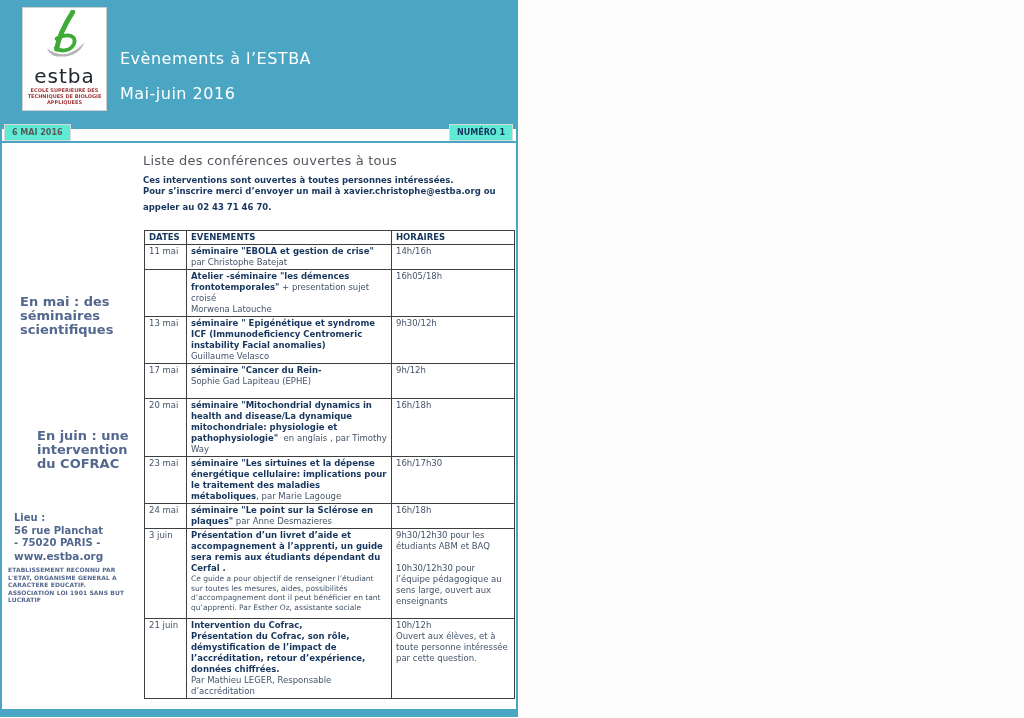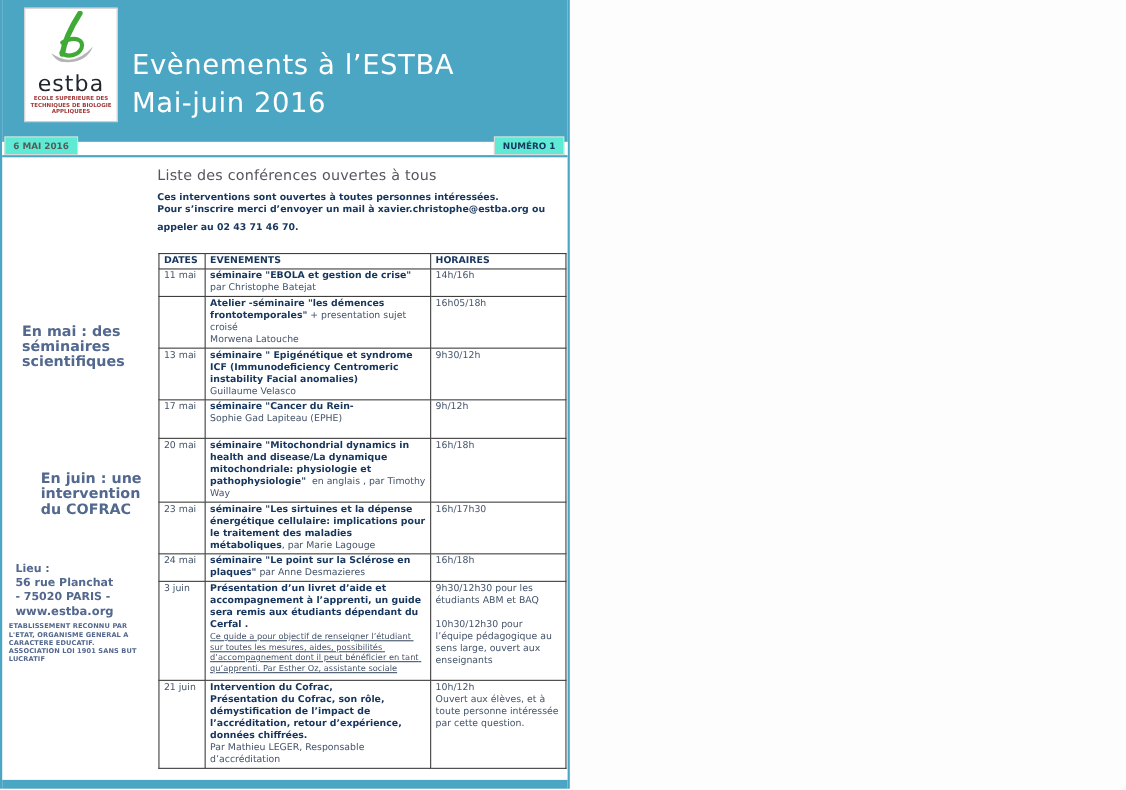--- a/index.html
+++ b/index.html
@@ -8,21 +8,21 @@
   .doc{position:absolute;left:0;top:0;width:518px;height:717px;background:#ffffff;
        border-left:2px solid #4ba6c3;border-right:2px solid #4ba6c3;box-sizing:border-box;}
 
   
   .masthead{position:absolute;left:0;top:0;width:100%;height:129px;background:#4ba6c3;}
   .logo-box{position:absolute;left:20px;top:7px;width:85px;height:104px;background:#ffffff;
             border:1px solid #cfcfcf;box-sizing:border-box;text-align:center;overflow:hidden;}
   .logo-box svg{width:62px;height:56px;margin-top:2px;}
   .logo-word{font-size:20px;line-height:18px;color:#20262e;letter-spacing:1px;margin-top:-3px;}
   .logo-sub{font-size:5px;line-height:6px;color:#a23b3b;font-weight:bold;margin-top:2px;padding:0 3px;}
-  .masthead-title{position:absolute;left:118px;top:41px;color:#ffffff;font-size:25px;line-height:35px;
+  .masthead-title{position:absolute;left:118px;top:41px;color:#ffffff;font-size:16px;line-height:35px;
                   letter-spacing:0.5px;}
 
   
   .meta-bar{position:absolute;left:0;top:129px;width:100%;height:12px;background:#ffffff;
             border-bottom:2px solid #4ba6c3;}
   .meta-chip{position:absolute;top:-5px;height:15px;line-height:15px;background:#5eead4;
              border:1px solid #d9d9d9;padding:0 7px;font-size:8px;font-weight:bold;white-space:nowrap;}
   .chip-date{left:2px;color:#5a5a5a;}
   .chip-issue{right:3px;color:#17365d;}
 
@@ -42,21 +42,21 @@
   .intro .l3{margin-top:5px;}
 
   
   table.events{position:absolute;left:142px;top:230px;width:370px;border-collapse:collapse;
                table-layout:fixed;font-size:8.5px;line-height:11px;color:#44546a;}
   table.events th,table.events td{border:1px solid #3f3f3f;padding:1px 4px;vertical-align:top;text-align:left;}
   table.events th{color:#17365d;font-size:8.5px;height:11px;}
   .date-cell{color:#44546a;}
   .ev-bold{font-weight:bold;color:#17365d;white-space:pre-wrap;}
   .ev-normal{color:#44546a;white-space:pre-wrap;}
-  .ev-small{display:block;font-size:7.5px;line-height:9.5px;color:#44546a;white-space:pre-wrap;text-decoration:underline;}
+  .ev-small{display:block;font-size:7.5px;line-height:9.5px;color:#44546a;white-space:pre-wrap;}
   .hours-cell{white-space:pre-line;color:#44546a;}
 
   .bottom-strip{position:absolute;left:0;bottom:0;width:100%;height:8px;background:#4ba6c3;}
 </style>
 </head>
 <body>
 
 <div class="canvas">
   <div class="doc">
 

